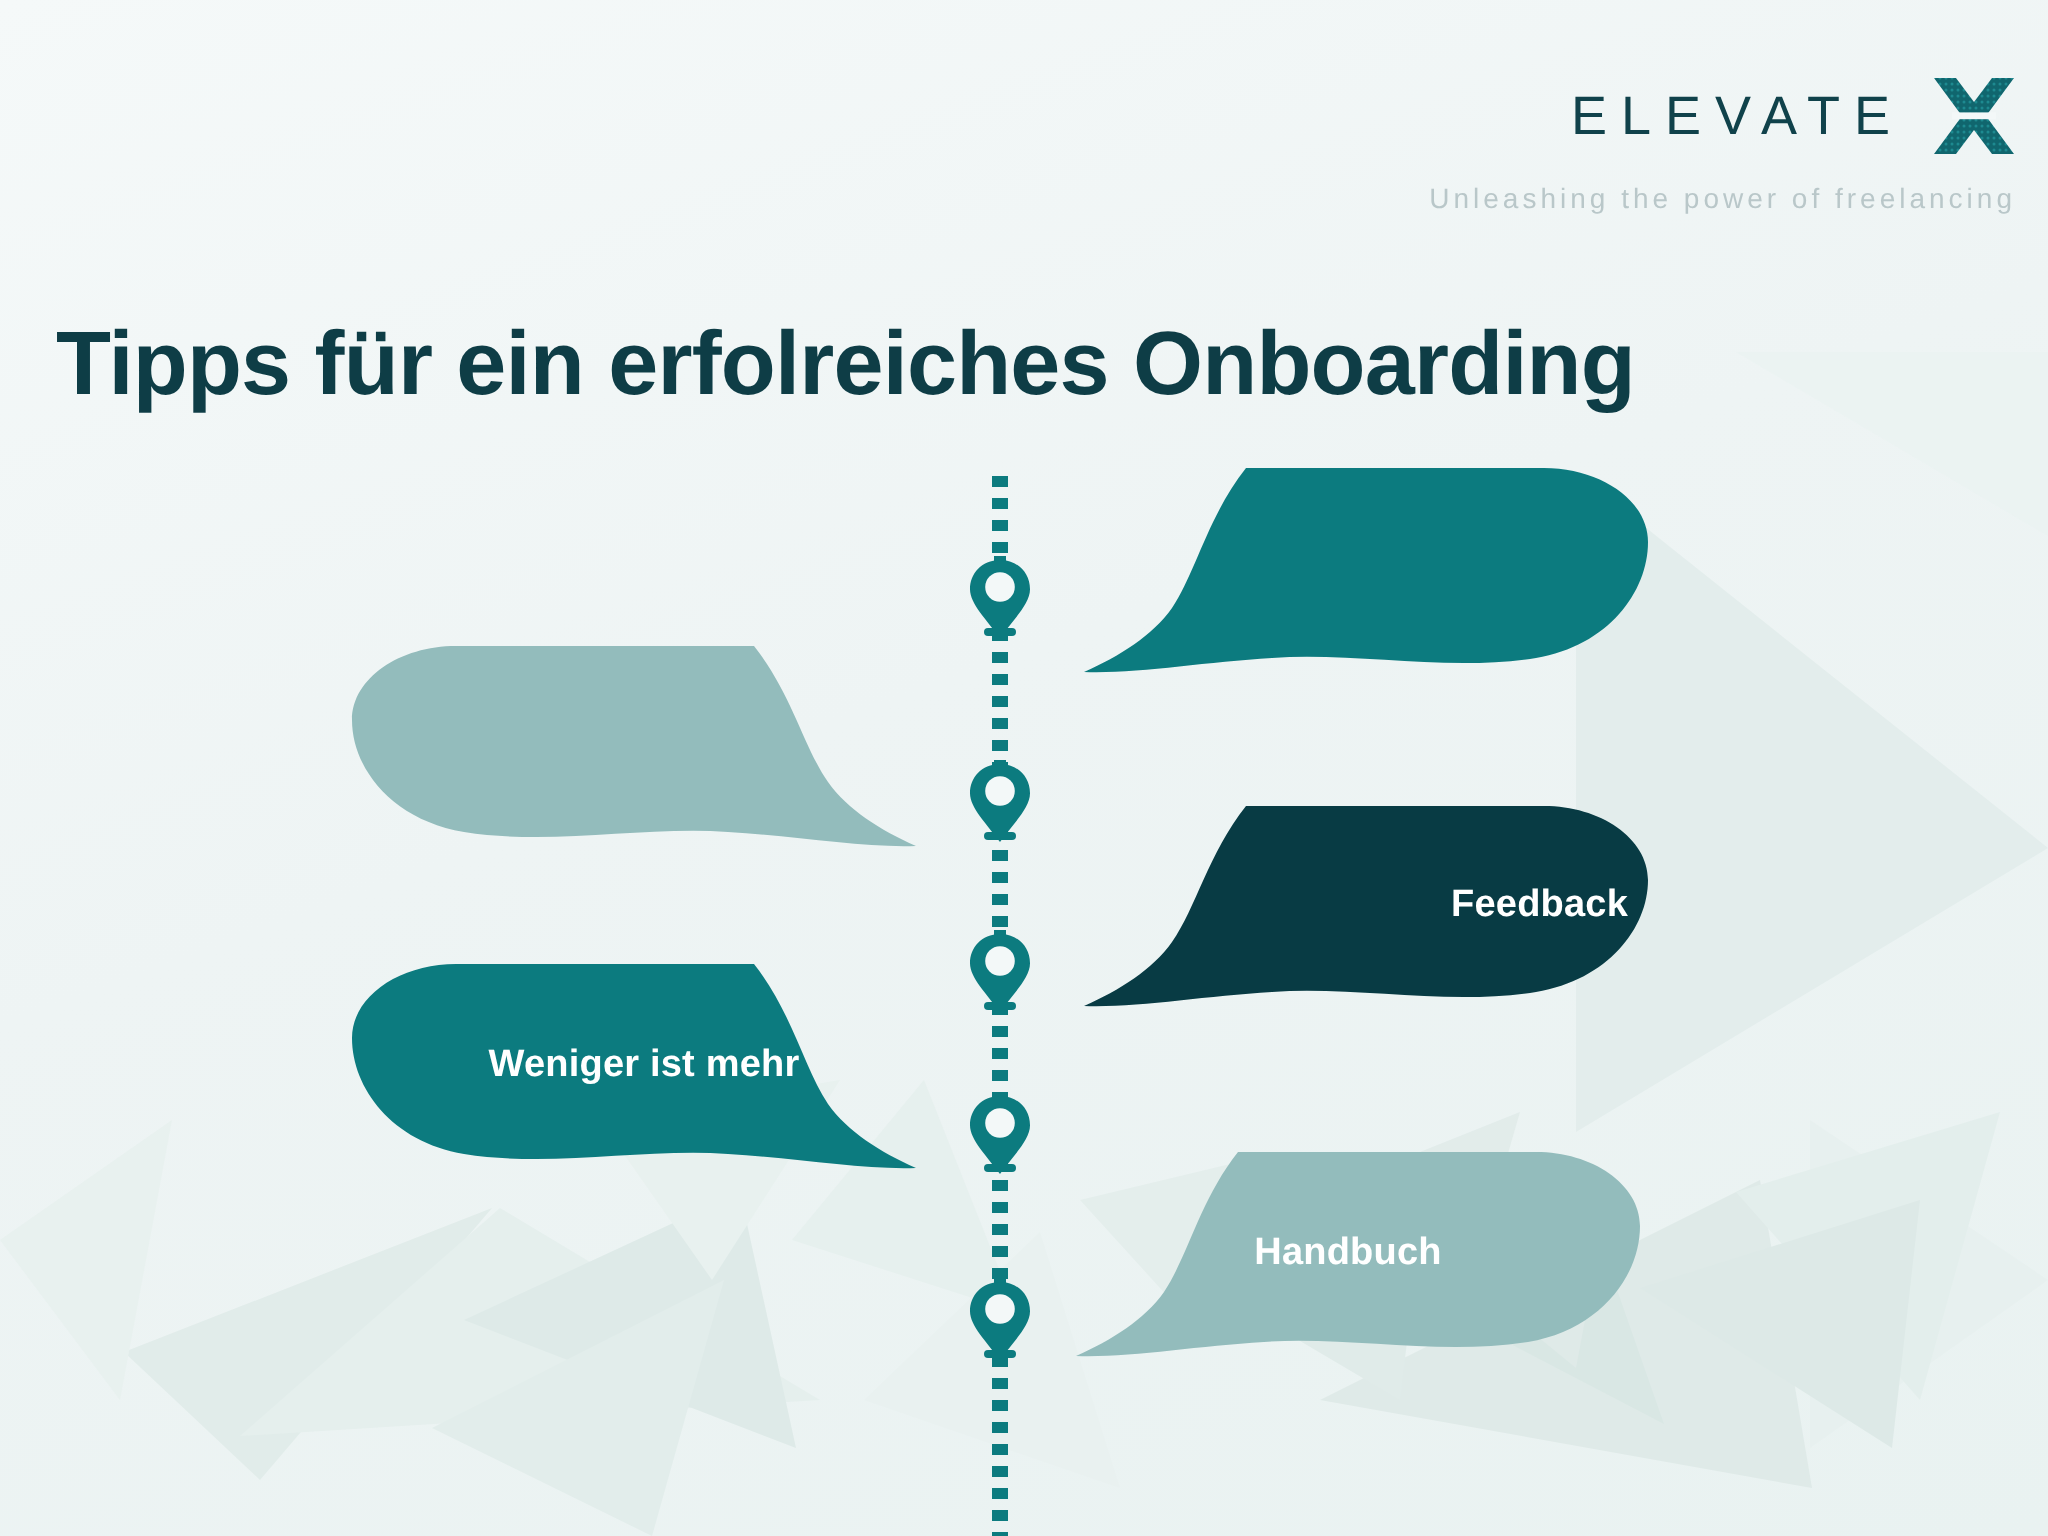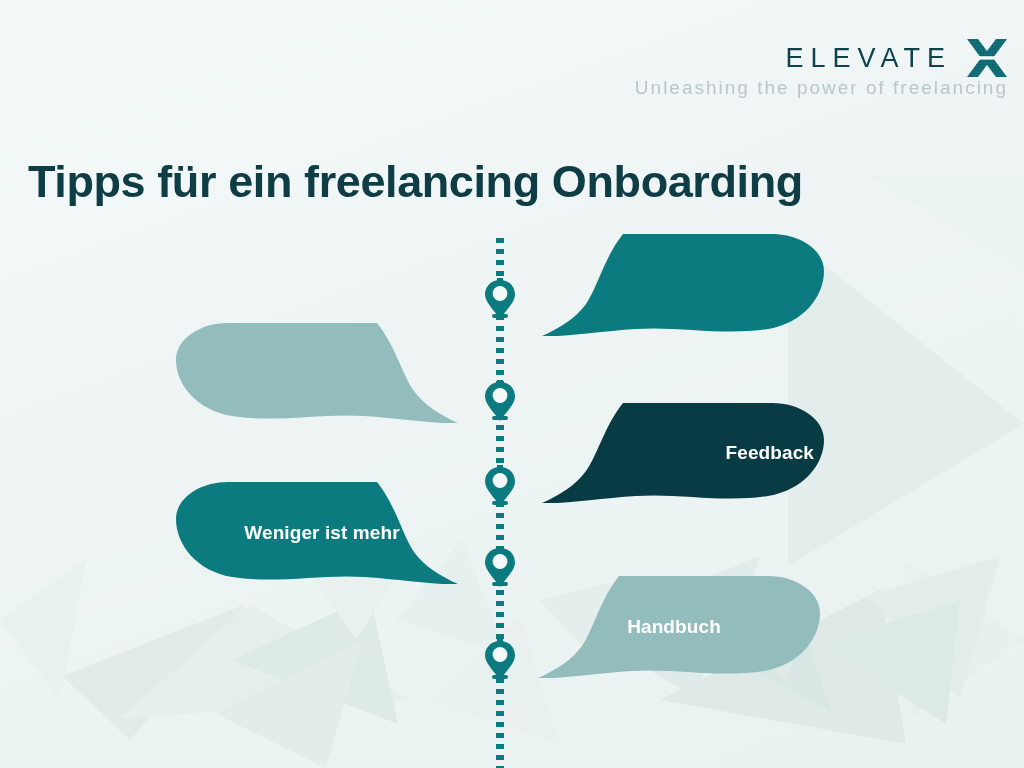--- a/index.html
+++ b/index.html
@@ -48,22 +48,22 @@
     font-weight: 400;
     line-height: 1;
     font-family: "Liberation Sans", sans-serif;
   }
   .logo-x {
     position: relative;
     width: 42px;
     height: 40px;
   }
   .logo-tag {
-    margin-top: 0;
-    font-size: 19px;
+    margin-top: 14px;
+    font-size: 14px;
     letter-spacing: 2.0px;
     color: #b9c7c9;
     line-height: 1;
     white-space: nowrap;
   }
 
   
   .title {
     position: absolute;
     left: 28px;
@@ -177,21 +177,21 @@
             </pattern>
           </defs>
           <polygon points="1,1 12,1 21,13 30,1 41,1 27,20 41,39 30,39 21,27 12,39 1,39 15,20" fill="url(#xdots)"></polygon>
           <rect x="10" y="18.2" width="22" height="3.4" fill="#f3f8f8"></rect>
         </svg>
       </span>
     </div>
     <div class="logo-tag">Unleashing the power of freelancing</div>
   </div>
 
-  <h1 class="title">Tipps für ein freelancing Onboarding</h1>
+  <h1 class="title">Tipps für ein erfolreiches Onboarding</h1>
 
   <div class="timeline">
     <div class="dotline"></div>
 
     <div class="pin" style="top:40px">
       <svg width="32" height="42" viewBox="0 0 32 42">
         <rect x="13" y="0" width="6" height="5" fill="#0c7b7f"></rect>
         <path d="M16 2 C25.4 2 31 9 31 16.6 C31 24 22.5 32 16 41 C9.5 32 1 24 1 16.6 C1 9 6.6 2 16 2 Z" fill="#0c7b7f"></path>
         <circle cx="16" cy="15.5" r="7.4" fill="#f3f8f8"></circle>
         <rect x="8" y="36" width="16" height="4" rx="2" fill="#0c7b7f"></rect>

